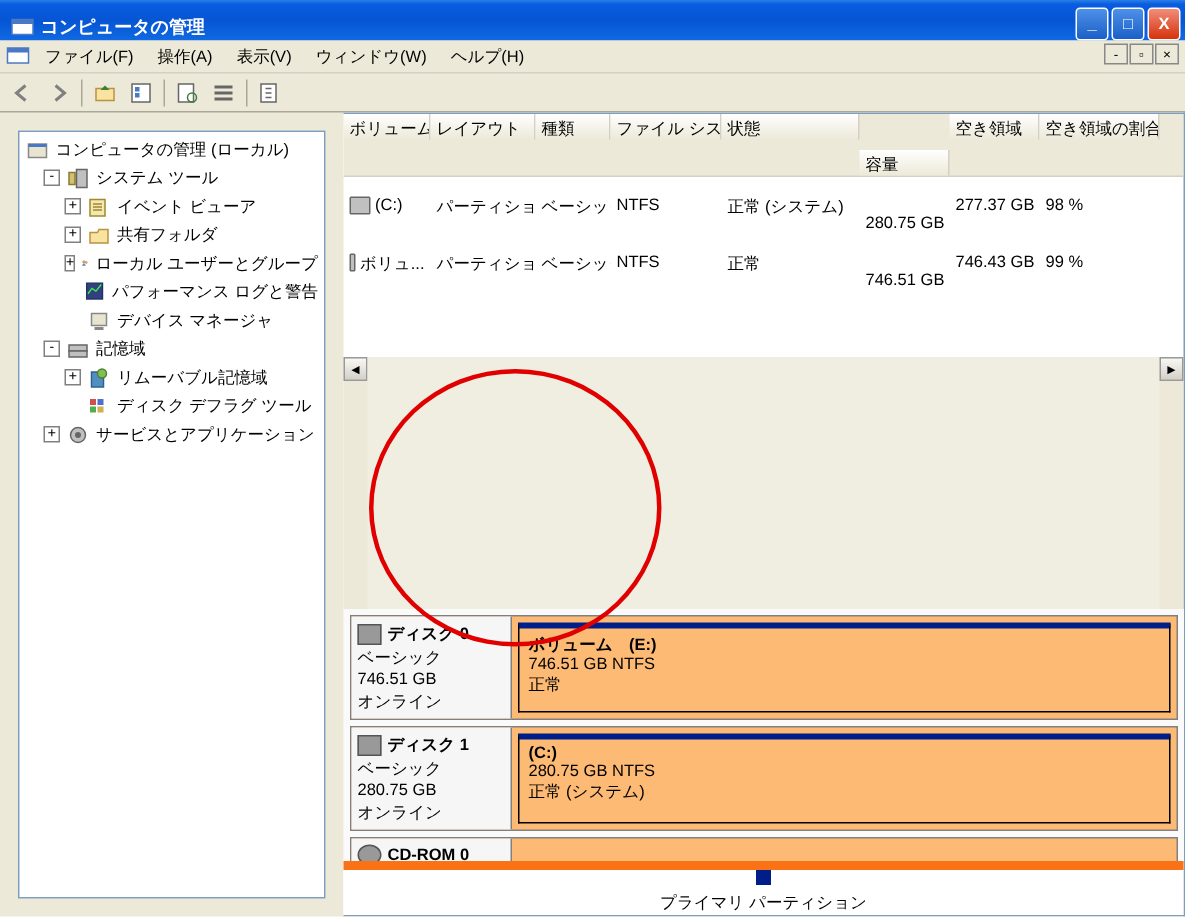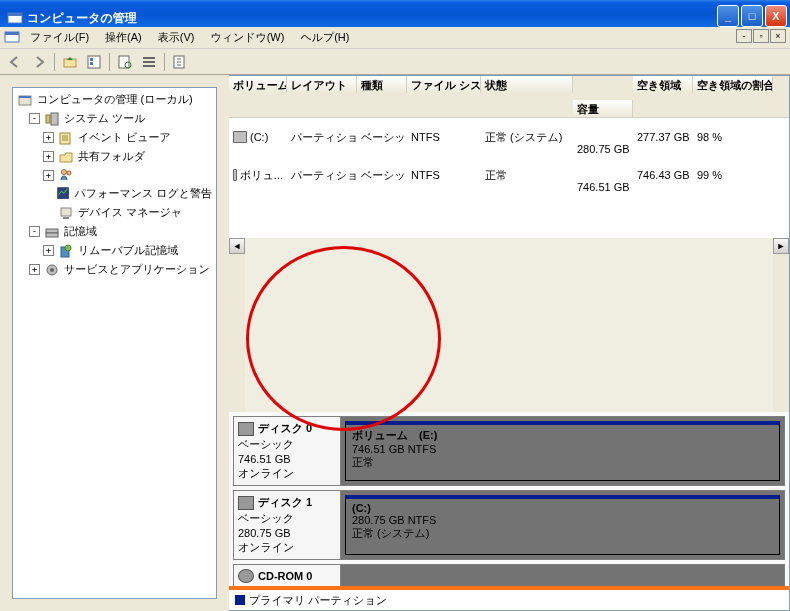--- a/index.html
+++ b/index.html
@@ -31,40 +31,40 @@
 .tnode .noexp { width: 13px; display: inline-block; }
 .tnode .ic { width: 16px; height: 16px; margin: 0 2px; display: inline-flex; align-items: center; justify-content: center; }
 .tnode .lbl { padding: 1px 2px; }
 .tnode .lbl.sel { background: #c0c0c0; }
 .ind1 { padding-left: 14px; }
 .ind2 { padding-left: 28px; }
 
 .rightpane { flex: 1; display: flex; flex-direction: column; border: 1px solid #7f9db9; border-left: none; background: #fff; }
 
 .vollist { height: 162px; overflow: hidden; }
-.volhdr { display: flex; background: #ece9d8; border-bottom: 1px solid #d4d0c8; font-weight: bold; }
+.volhdr { display: flex; background: #ece9d8; border-bottom: 1px solid #d4d0c8; }
 .volhdr .col { border-right: 1px solid #d4d0c8; padding: 2px 4px; background: linear-gradient(to bottom, #fff, #ece9d8); height: 17px; white-space: nowrap; overflow: hidden; }
 .volrow { display: flex; }
 .volrow .cell { padding: 1px 4px; white-space: nowrap; overflow: hidden; display: flex; align-items: center; }
 .drv-ic { width: 14px; height: 12px; background: #c0c0c0; border: 1px solid #666; border-radius: 1px; margin-right: 3px; display: inline-block; }
 .hsbar { flex: 1; height: 16px; display: flex; background: #ece9d8; }
 .hsbar .larrow, .hsbar .rarrow { width: 16px; height: 16px; background: linear-gradient(#f8f8f4, #d4d0c8); border: 1px solid #999; display: flex; align-items: center; justify-content: center; font-size: 9px; }
 .hsbar .track { flex: 1; background: #f0ede1; }
 
 .diskmap { flex: 1; background: #fafafa; overflow: auto; padding: 0; }
-.diskrow { display: flex; border: 1px solid #808080; margin: 4px; background: #737373; min-height: 56px; }
+.diskrow { display: flex; border: 1px solid #808080; margin: 4px; background: #fdba74; min-height: 56px; }
 .diskinfo { width: 107px; border-right: 1px solid #808080; padding: 4px; background: #f6f6f6; }
 .diskinfo .dname { font-weight: bold; display: flex; align-items: center; }
 .diskinfo .dname .dic { width: 16px; height: 14px; background: #999; border: 1px solid #555; margin-right: 4px; }
 .diskinfo .dline { margin-top: 1px; }
 .diskvol { flex: 1; margin: 4px; display: flex; }
 .partbox { border: 1px solid #000; border-top: 4px solid #001e8a; padding: 3px 6px; flex: 1; }
 .partbox .pname { font-weight: bold; }
 
-.legend { height: 24px; border-top: 4px solid #f97316; display: flex; align-items: center; padding: 0 6px; gap: 4px; background: #fff; }
+.legend { height: 36px; border-top: 6px solid #f97316; display: flex; align-items: center; padding: 0 6px; gap: 4px; background: #fff; flex-direction: column; }
 .legend .sw { width: 10px; height: 10px; background: #001e8a; }
 
 .red-ellipse { position: absolute; border: 3px solid #e00000; border-radius: 50%; width: 195px; height: 185px; left: 246px; top: 246px; pointer-events: none; z-index: 100; }
 
 .c-vol { width: 58px; } .c-lay { width: 70px; } .c-type { width: 50px; } .c-fs { width: 74px; } .c-stat { width: 92px; } .c-cap { width: 60px; margin-top: 24px; } .c-free { width: 60px; } .c-pct { width: 80px; }
 </style>
 </head>
 <body>
 
 <div class="titlebar">
@@ -189,20 +189,21 @@
       </div>
     <div class="tnode ind2">
         <span class="exp">+</span>
         <span class="ic">
           <svg viewBox="0 0 16 16">
             <circle cx="6" cy="5" r="2.5" fill="#f0c080" stroke="#a06030"></circle>
             <path d="M3 13c0-3 2-4 3-4s3 1 3 4" fill="#6090c0" stroke="#406090"></path>
             <circle cx="11" cy="6" r="2" fill="#f0c080" stroke="#a06030"></circle>
           </svg>
         </span>
+        <span class="lbl">ローカル ユーザーとグループ</span>
       </div>
     <div class="tnode ind2">
         <span class="noexp"></span>
         <span class="ic">
           <svg viewBox="0 0 16 16">
             <rect x="2" y="2" width="12" height="12" fill="#304080" stroke="#203060"></rect>
             <path d="M3 10l3-4 3 2 4-5" stroke="#40f040" fill="none"></path>
           </svg>
         </span>
         <span class="lbl">パフォーマンス ログと警告</span>
@@ -229,20 +230,32 @@
       </div>
     <div class="tnode ind2">
         <span class="exp">+</span>
         <span class="ic">
           <svg viewBox="0 0 16 16">
             <rect x="3" y="4" width="8" height="10" fill="#5090c0" stroke="#306090"></rect>
             <circle cx="10" cy="5" r="3" fill="#80c050" stroke="#508030"></circle>
           </svg>
         </span>
         <span class="lbl">リムーバブル記憶域</span>
+      </div>
+    <div class="tnode ind2">
+        <span class="noexp"></span>
+        <span class="ic">
+          <svg viewBox="0 0 16 16">
+            <rect x="2" y="3" width="4" height="4" fill="#d05050"></rect>
+            <rect x="7" y="3" width="4" height="4" fill="#5070d0"></rect>
+            <rect x="2" y="8" width="4" height="4" fill="#50b050"></rect>
+            <rect x="7" y="8" width="4" height="4" fill="#d0b050"></rect>
+          </svg>
+        </span>
+        <span class="lbl">ディスク デフラグ ツール</span>
       </div>
     <div class="tnode ind1">
         <span class="exp">+</span>
         <span class="ic">
           <svg viewBox="0 0 16 16">
             <circle cx="8" cy="8" r="5" fill="#c0c0c0" stroke="#666"></circle>
             <circle cx="8" cy="8" r="2" fill="#666"></circle>
           </svg>
         </span>
         <span class="lbl">サービスとアプリケーション</span>

